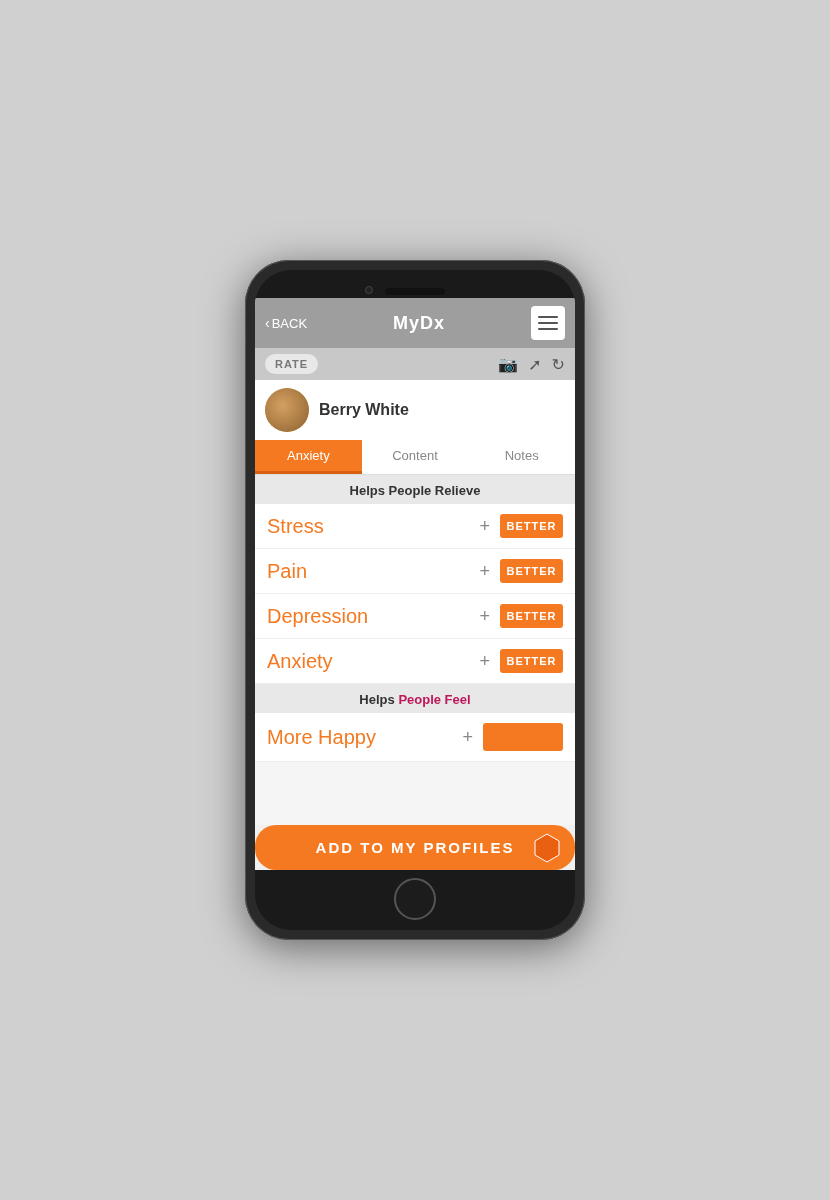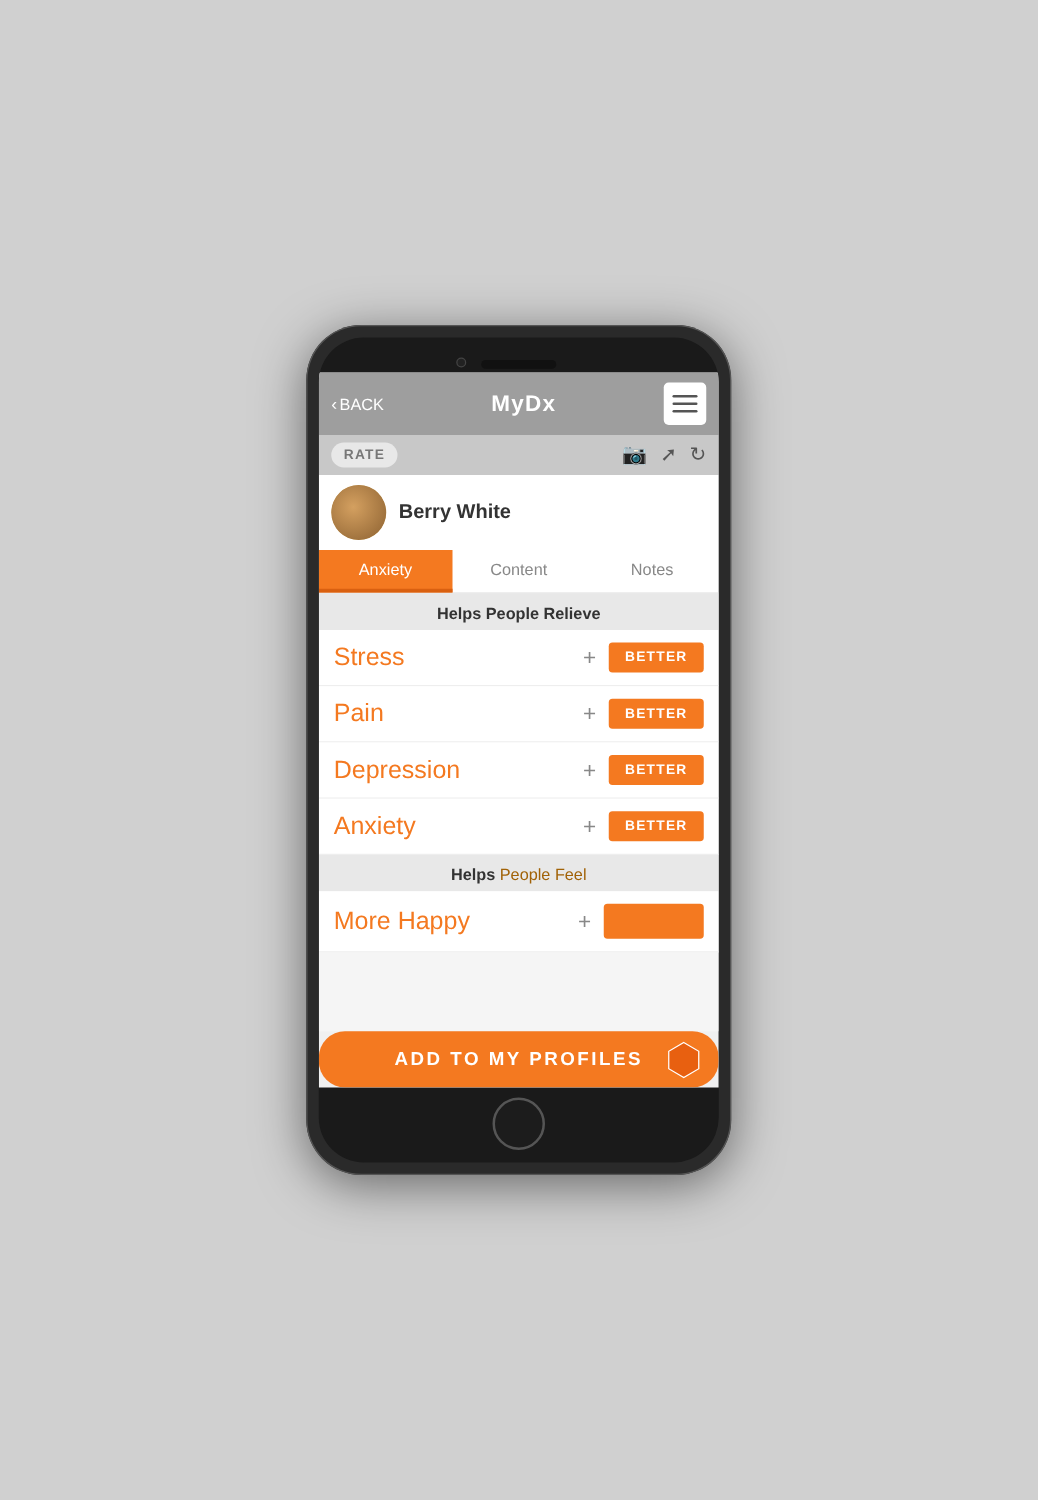--- a/index.html
+++ b/index.html
@@ -264,21 +264,21 @@
     }
 
     .symptom-operator {
       font-size: 18px;
       color: #888;
       margin: 0 10px;
       font-weight: 300;
     }
 
     .symptom-badge {
-      width: 76px;
+      width: 63px;
       text-align: center;
       padding: 6px 0;
       border-radius: 3px;
       font-size: 11px;
       font-weight: 700;
       letter-spacing: 1px;
       color: #fff;
     }
 
     .badge-better {
@@ -397,21 +397,21 @@
           <div class="symptom-badge badge-better">BETTER</div>
         </div>
 
         <div class="symptom-row">
           <span class="symptom-name orange">Anxiety</span>
           <span class="symptom-operator">+</span>
           <div class="symptom-badge badge-better">BETTER</div>
         </div>
 
         <div class="section-header">
-          <span>Helps </span><span style="font-weight:400;color:#a16207;">People Feel</span>
+          <span>Helps </span><span style="font-weight:700;color:#be185d;">People Feel</span>
         </div>
 
         <div class="symptom-row">
           <span class="symptom-name orange">More Happy</span>
           <span class="symptom-operator">+</span>
           <div class="more-happy-badge"></div>
         </div>
 
       </div>
 

